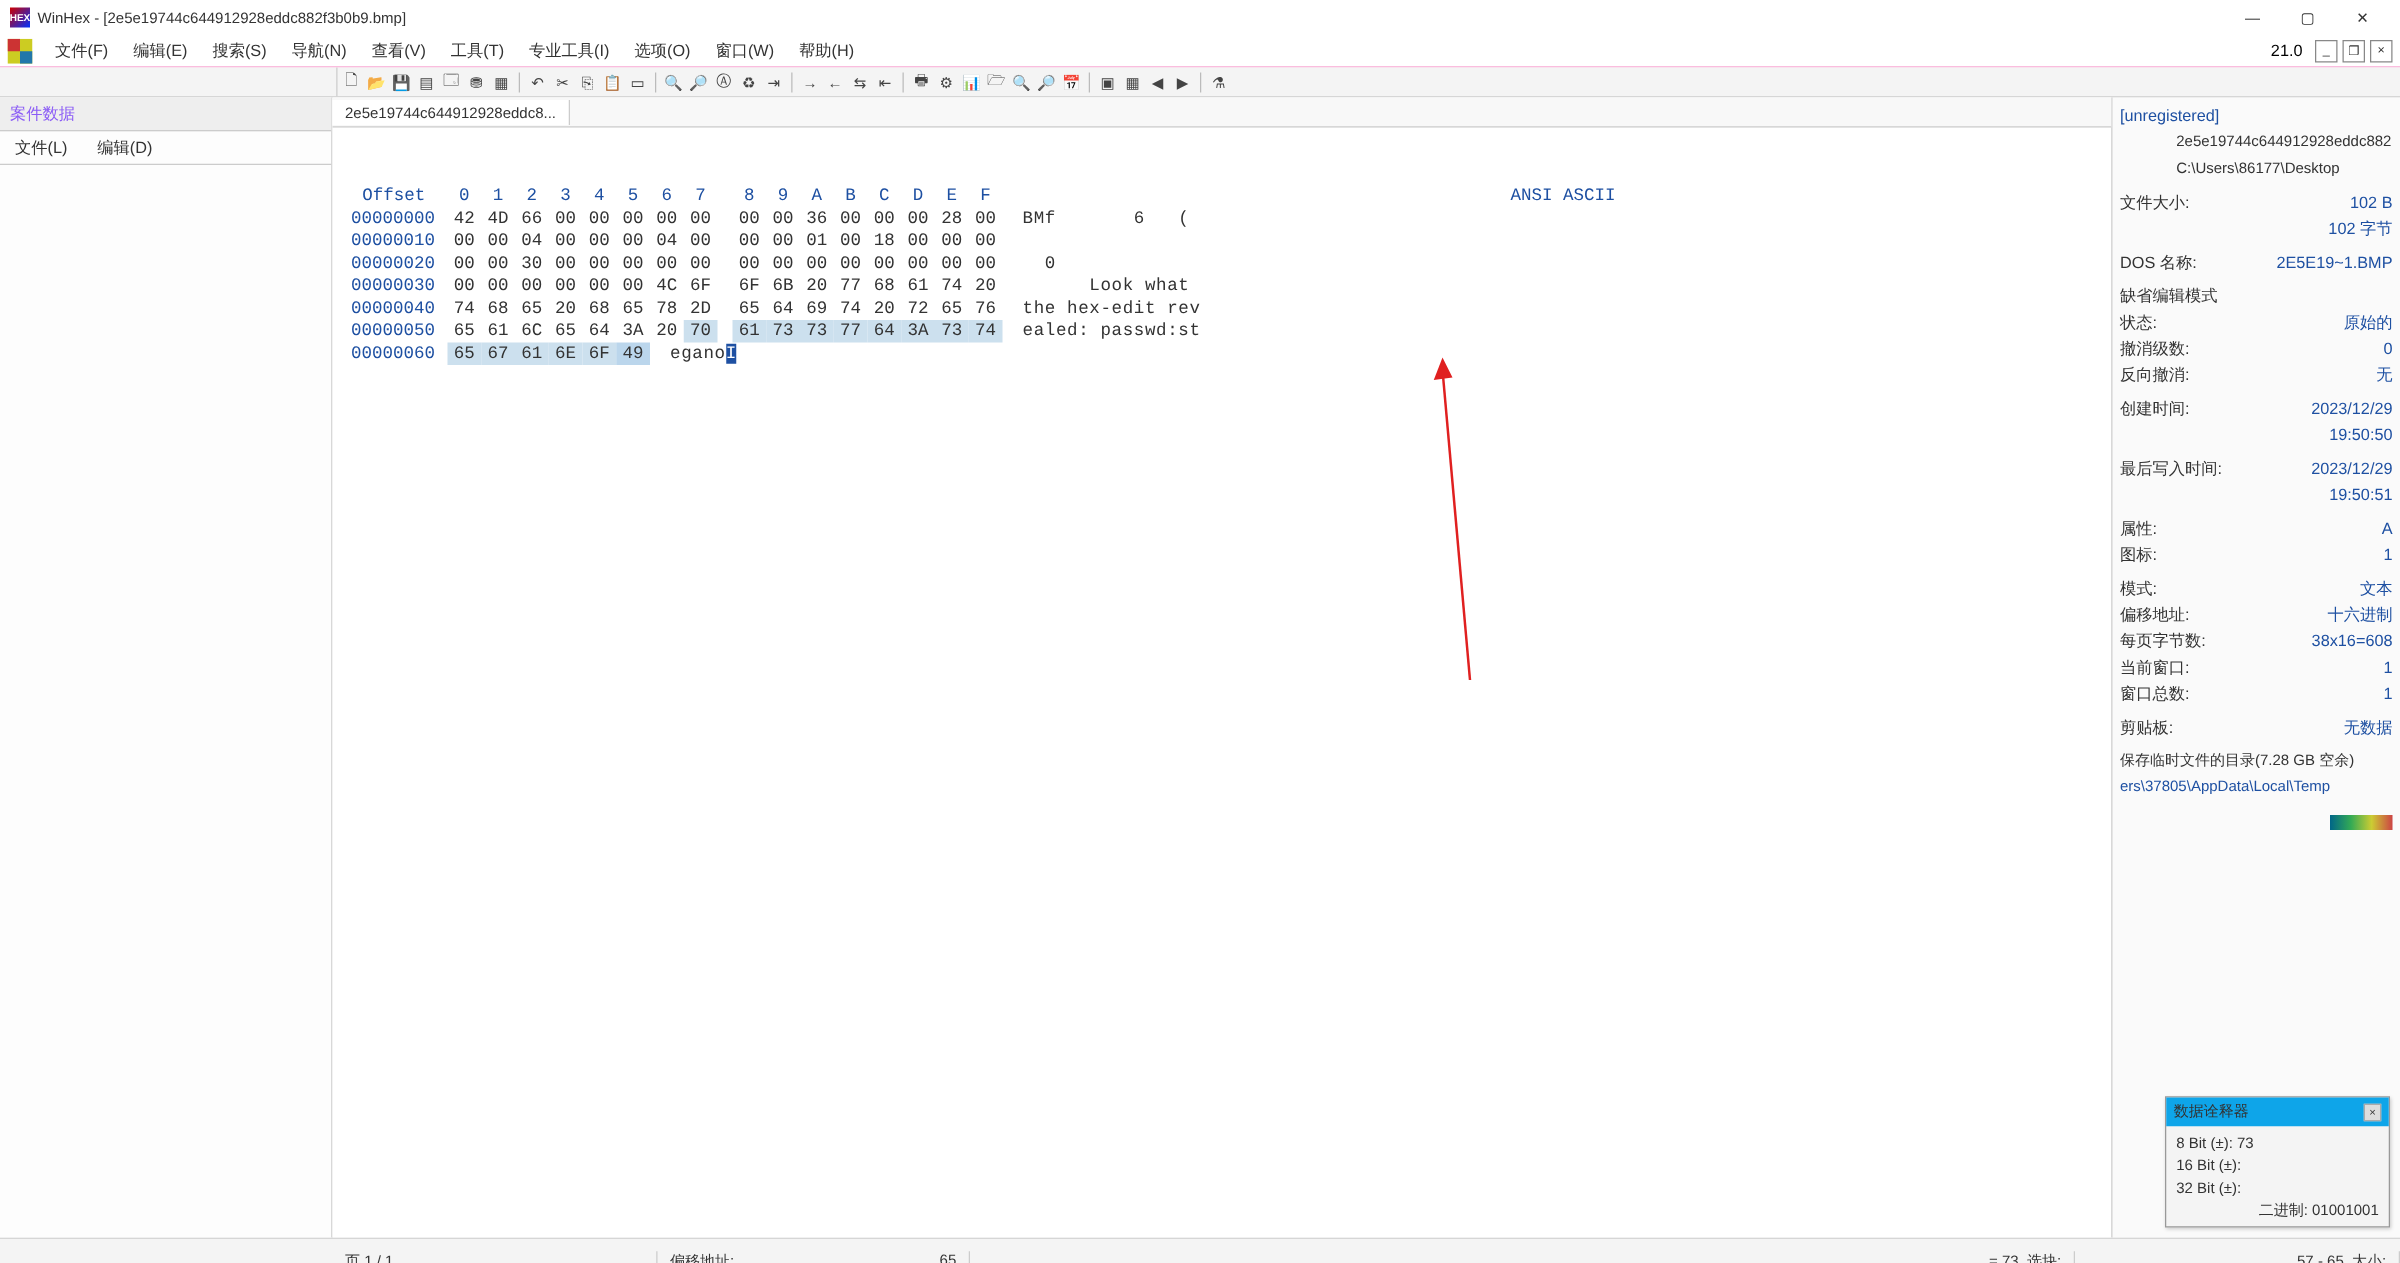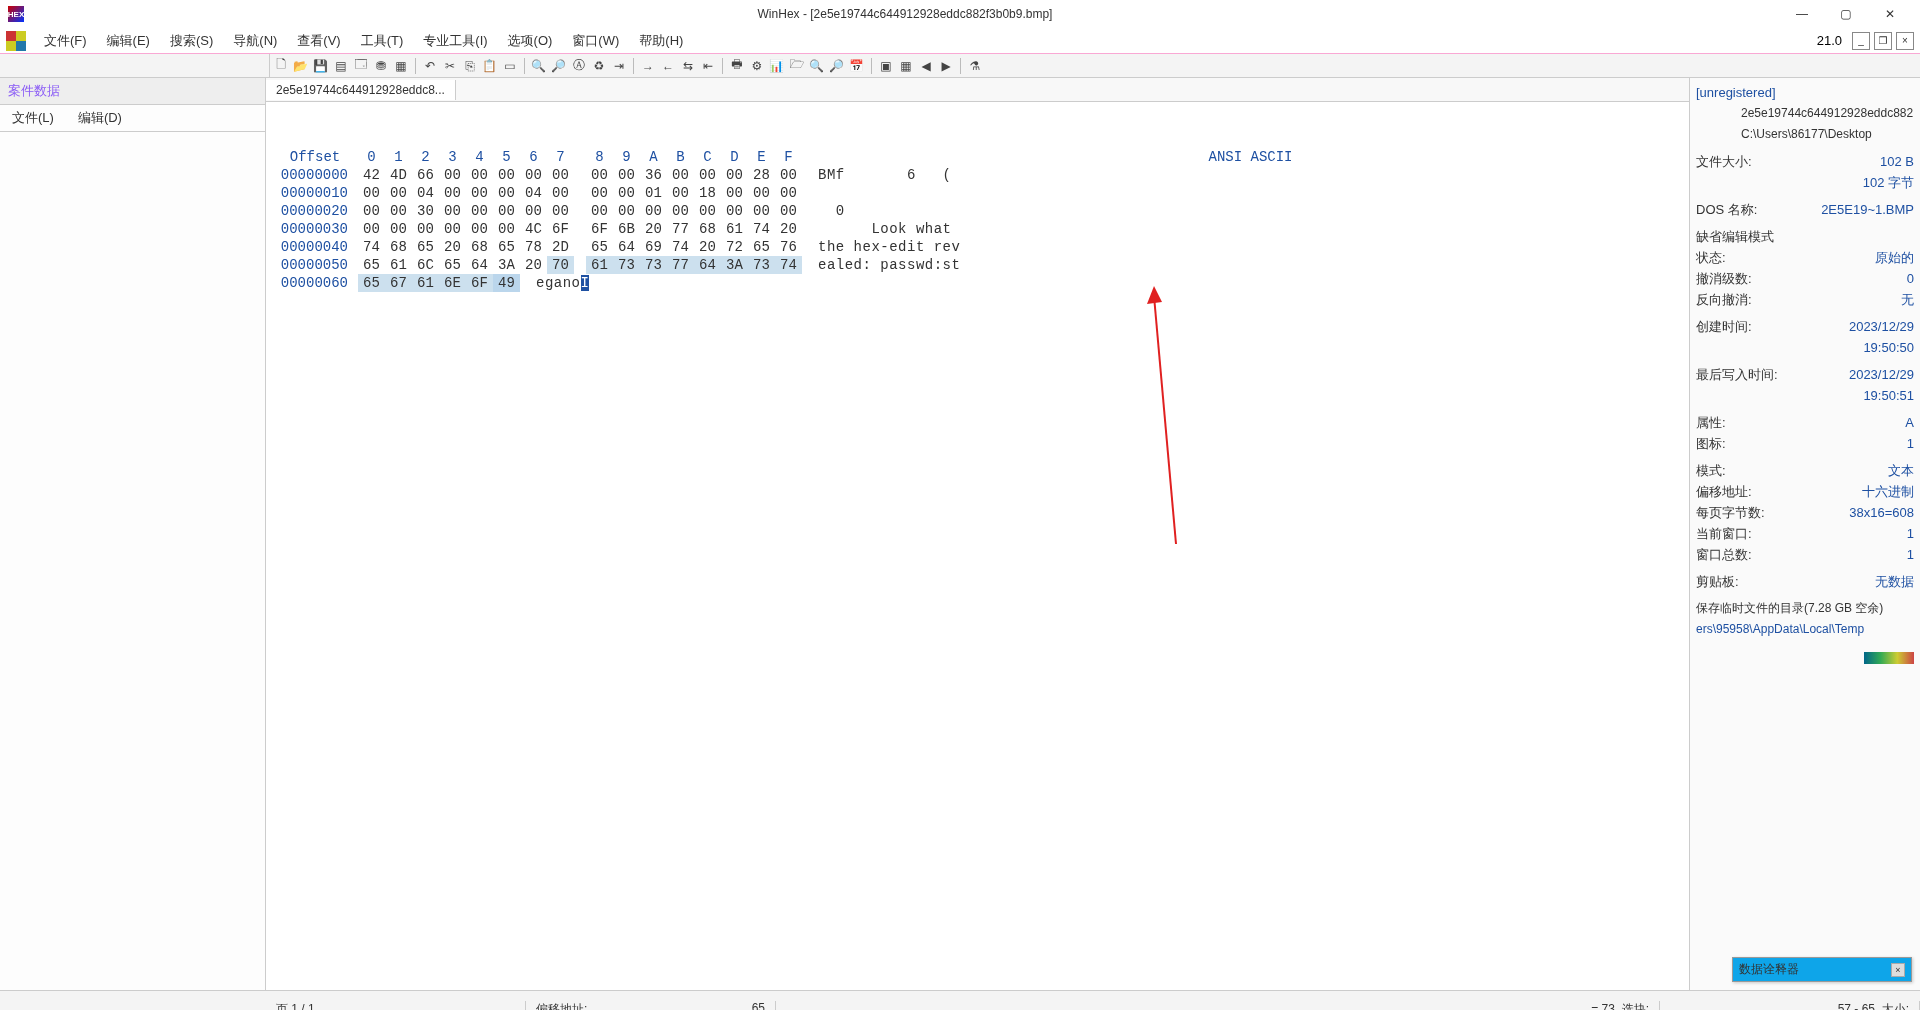--- a/index.html
+++ b/index.html
@@ -1,17 +1,17 @@
 <!DOCTYPE html>
 <html><head>
 <meta charset="utf-8">
 <style>
 * { box-sizing: border-box; margin: 0; padding: 0; }
 body { font-family: "Microsoft YaHei", Tahoma, sans-serif; font-size: 12px; color: #333; background: #fff; overflow: hidden; }
-.titlebar { display: flex; align-items: center; height: 28px; padding: 0 8px; background: #fff; border-bottom: 0px solid #ddd; text-align: center; }
+.titlebar { display: flex; align-items: center; height: 28px; padding: 0 8px; background: #fff; border-bottom: 0px solid #ddd; }
 .titlebar .icon-hex { width: 16px; height: 16px; margin-right: 6px; background: linear-gradient(135deg,#c00,#03f); font-size:8px; color:#fff; display:flex; align-items:center; justify-content:center; font-weight:bold; }
 .titlebar .title { flex: 1; font-size: 12px; }
 .winctrls { display:flex; gap: 0; }
 .winctrls span { width: 44px; height: 28px; display:flex; align-items:center; justify-content:center; font-size:12px; }
 .menubar { display:flex; align-items:center; height: 26px; padding: 0 6px; background:#fff; border-bottom:1px solid #f9a8d4; font-size:13px; }
 .app-icon { width:20px; height:20px; margin-right:8px; display:inline-flex; }
 .app-icon svg { width:20px; height:20px; }
 .menubar .mitem { padding: 3px 10px; }
 .menubar .filler { flex:1; }
 .menubar .version { padding-right:6px; color:#000; }
@@ -396,30 +396,36 @@
           <span>窗口总数:</span>
           <span class="v">1</span>
         </div>
     </div>
     <div class="section rp-row">
         <span>剪贴板:</span>
         <span class="v">无数据</span>
       </div>
     <div class="section">
       <div style="font-size:12px">保存临时文件的目录(7.28 GB 空余)</div>
-      <div class="v" style="color:#1e50a2;font-size:12px">ers\95958\AppData\Local\Temp</div>
+      <div class="v" style="color:#1e50a2;font-size:12px">ers\37805\AppData\Local\Temp</div>
     </div>
     <div class="section" style="text-align:right"><span class="swatch"></span></div>
   </div>
 </div>
 
 <div class="interpreter">
   <div class="ihdr">
     <span>数据诠释器</span>
     <span class="closei">×</span>
+  </div>
+  <div class="ibody">
+    <div>8 Bit (±): 73</div>
+    <div>16 Bit (±):</div>
+    <div>32 Bit (±):</div>
+    <div style="text-align:right">二进制: 01001001</div>
   </div>
 </div>
 
 <div class="statusbar">
   <div style="width:266px"></div>
   <div class="cell" style="width:260px">页 1 / 1</div>
   <div class="cell" style="width:250px; display:flex; justify-content:space-between;">
     <span>偏移地址:</span>
     <span>65</span>
   </div>

